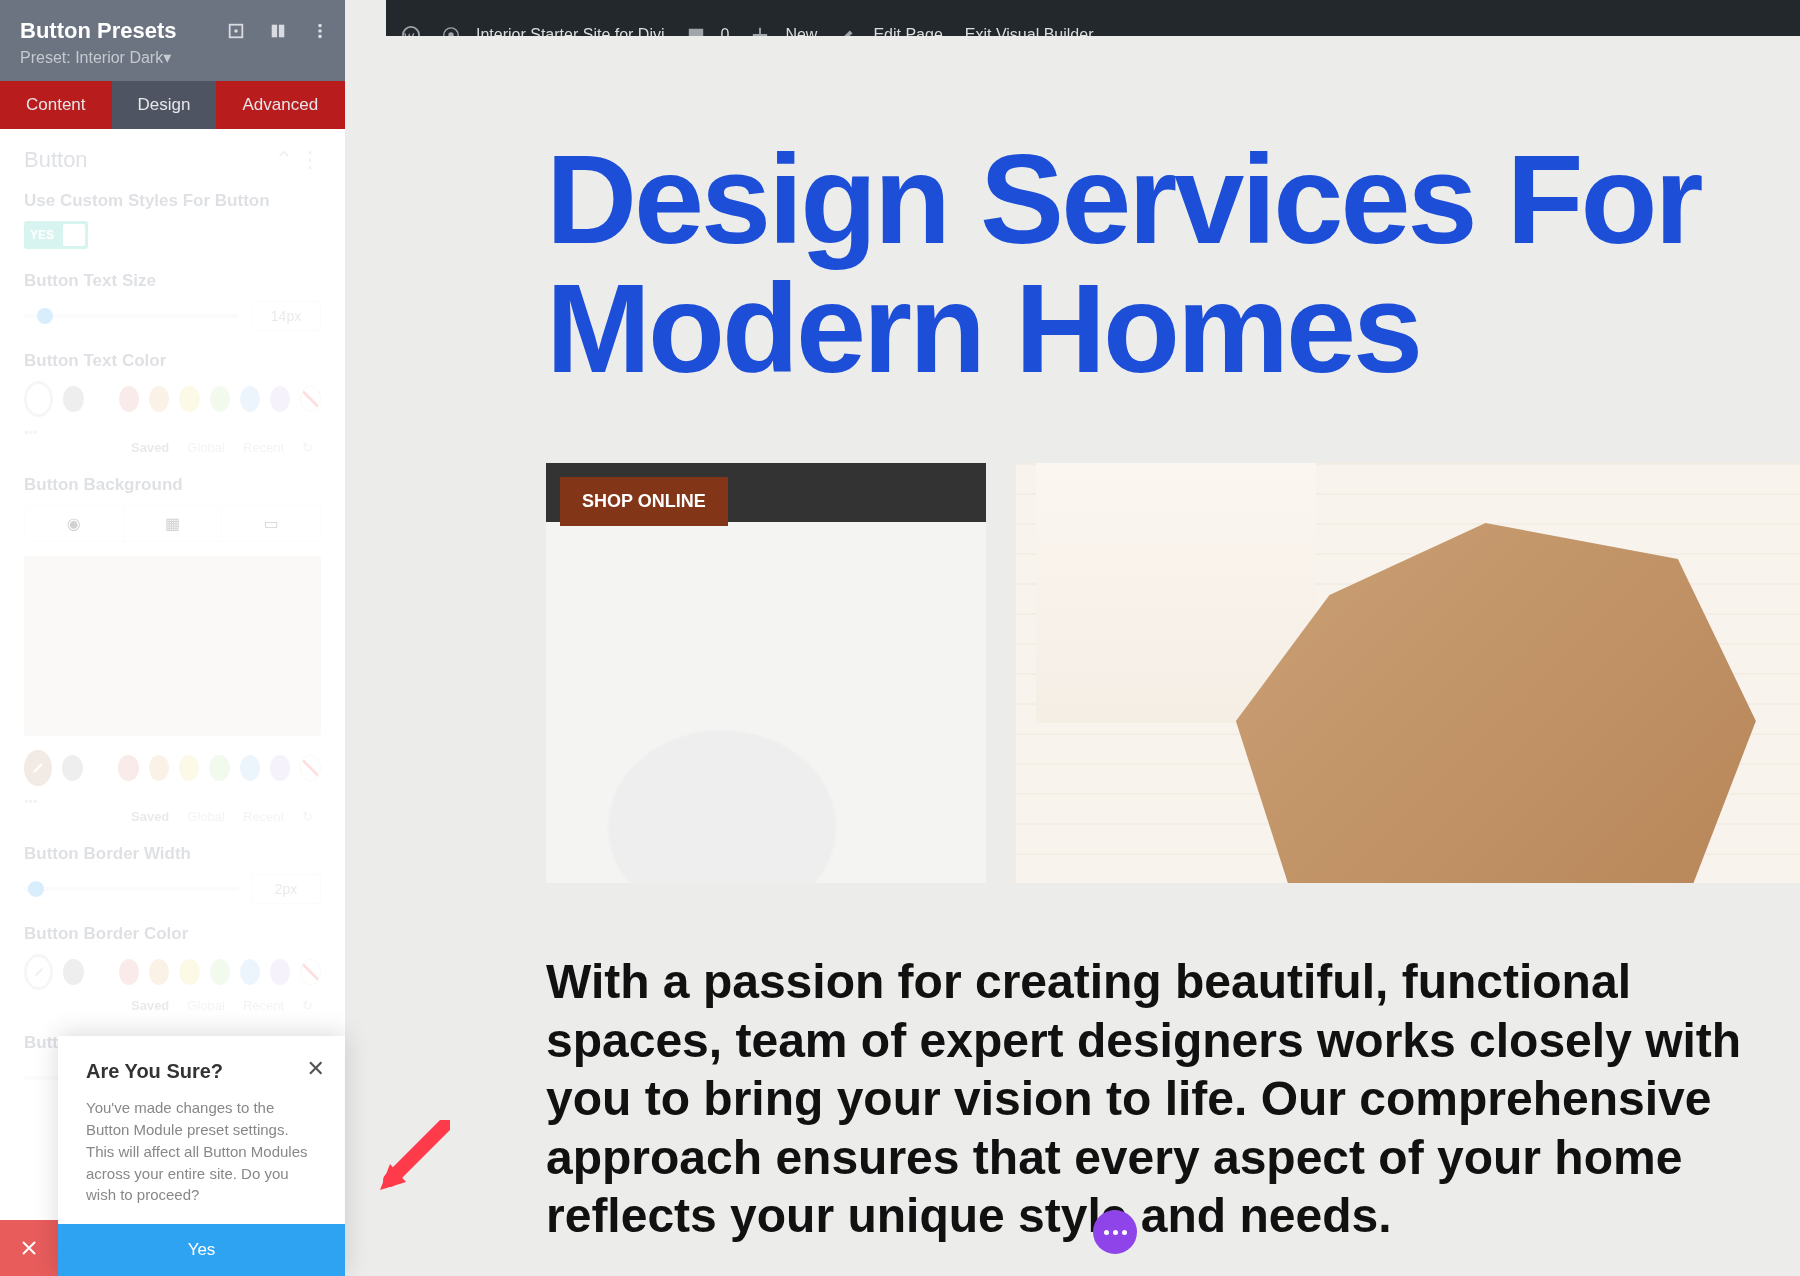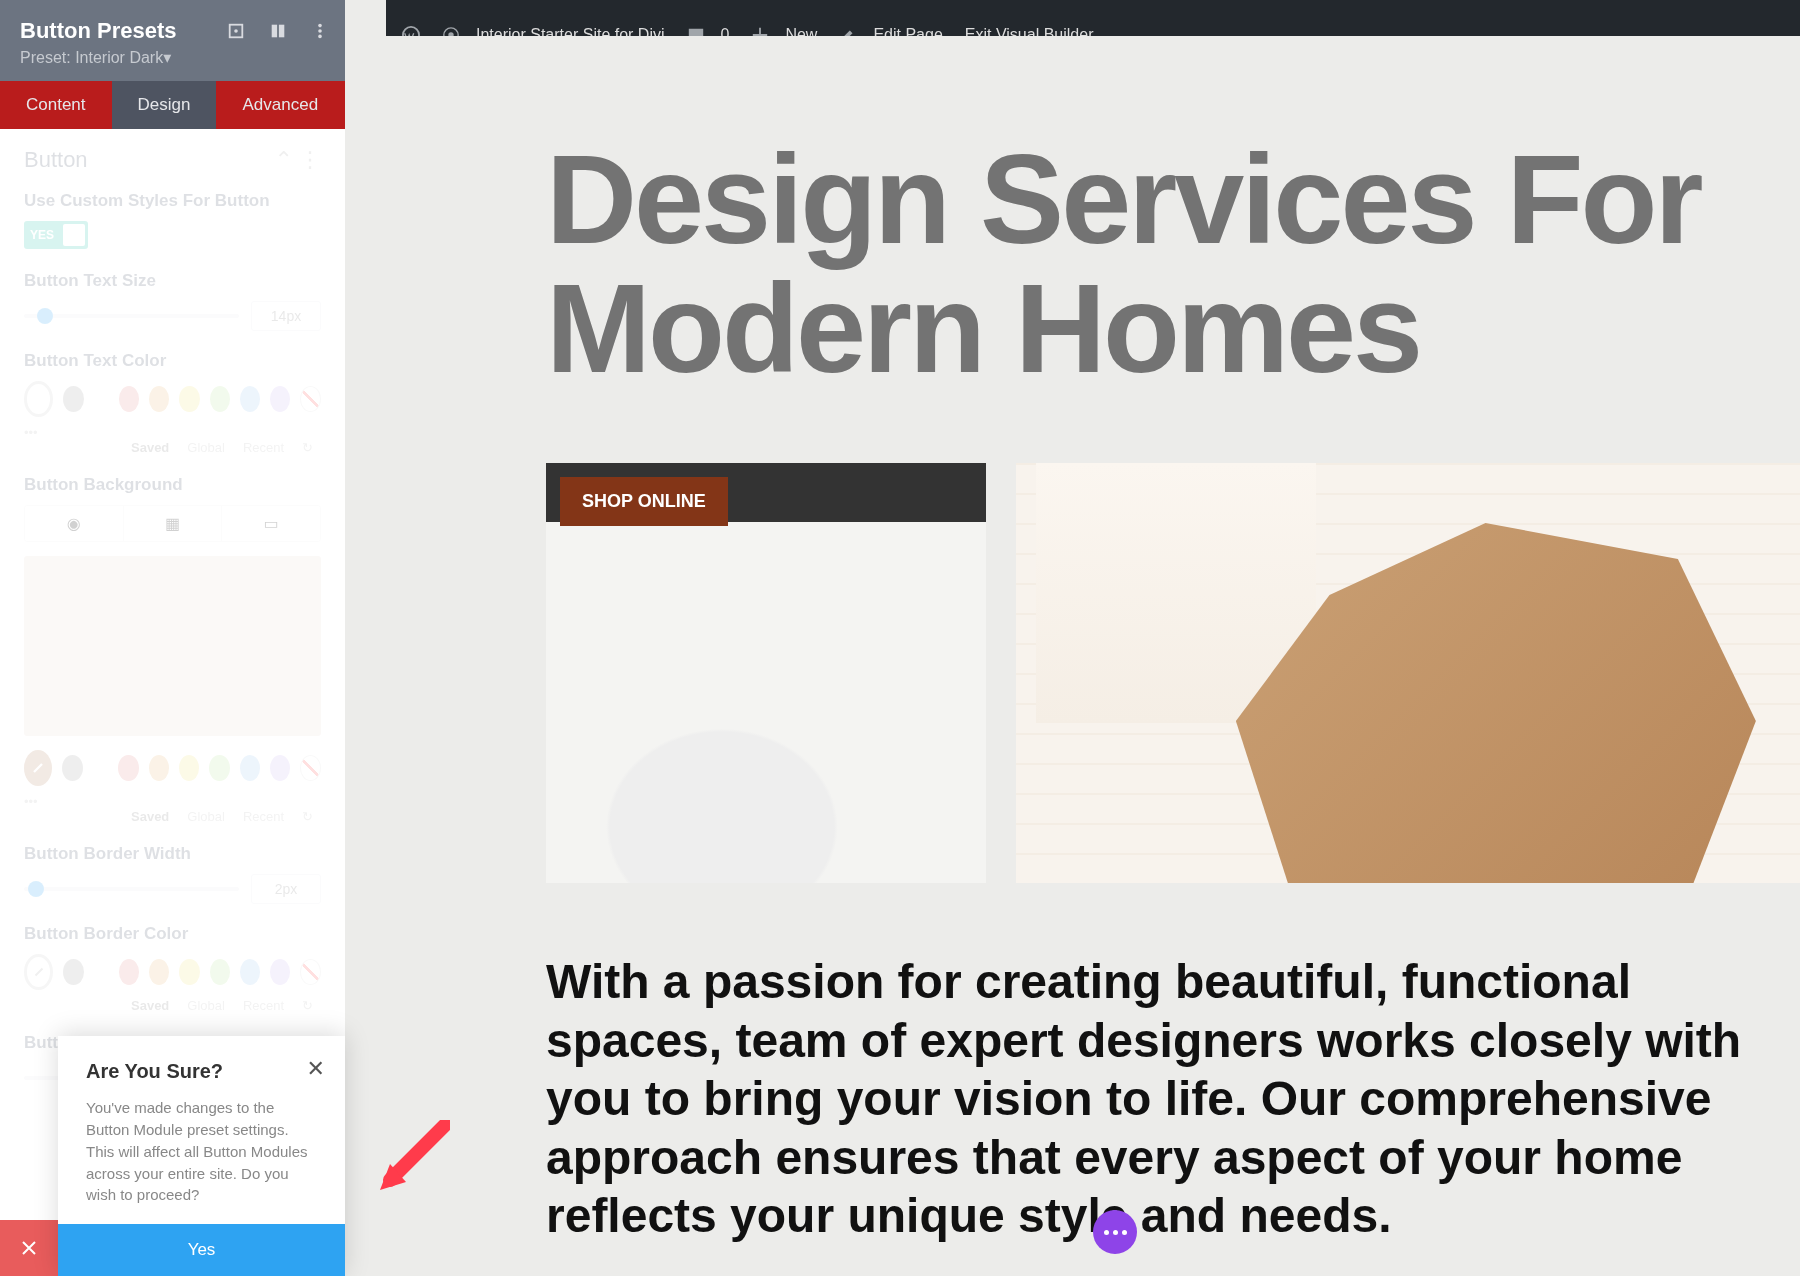--- a/index.html
+++ b/index.html
@@ -55,21 +55,21 @@
 .confirm-yes { flex:1; background:#2ea3f2; color:#fff; text-align:center; padding:16px; font-size:17px; cursor:pointer;}
 .bottom-strip { position:absolute; left:0; bottom:0; width:58px; height:56px; background:#e85c5c; z-index:4; display:flex; align-items:center; justify-content:center;}
 .bottom-strip svg{width:20px;height:20px;fill:#fff;}
 
 
 .arrow { position:absolute; left:370px; bottom:72px; z-index:20;}
 .arrow svg{ width:80px; height:80px; }
 
 
 .canvas { position:absolute; left:386px; top:36px; right:0; bottom:0; background:#ececea; padding: 100px 0 0 160px; overflow:hidden;}
-.hero-title { font-size:126px; font-weight:700; letter-spacing:-3px; line-height:1.02; color:#737373; margin-bottom:70px; }
+.hero-title { font-size:126px; font-weight:700; letter-spacing:-3px; line-height:1.02; color:#1d4ed8; margin-bottom:70px; }
 .images-row { display:flex; gap:30px; margin-bottom:70px;}
 .img-box { position:relative; background:#fff; }
 .img1 { width:460px; height:420px; background:linear-gradient(#333 0 14%, #f4f4f2 14% 100%); position:relative; overflow:hidden;}
 .img1::after{content:"";position:absolute;bottom:0;left:0;right:0;height:280px;background:radial-gradient(ellipse at 40% 80%, #eee 0 30%, transparent 31%),linear-gradient(#f4f4f2,#f4f4f2);}
 .img1 .sofa{position:absolute;bottom:30px;left:20px;width:420px;height:170px;background:#e9e9e7;border-radius:80px 80px 30px 30px;}
 .img1 .table{position:absolute;bottom:30px;left:280px;width:160px;height:30px;background:#f8f8f6;border-radius:50%;}
 .shop-btn { position:absolute; top:14px; left:14px; background:#833517; color:#fff; padding:14px 22px; font-size:18px; font-weight:700;}
 .img2 { width:820px; height:420px; background:linear-gradient(#f5f0ea,#f0e8dc); position:relative; overflow:hidden;}
 .img2 .brick{position:absolute;inset:0;background:repeating-linear-gradient(0deg,#f8f3ed 0 28px,#f4ede4 28px 30px);}
 .img2 .chair{position:absolute;bottom:0;left:220px;width:520px;height:360px;background:linear-gradient(135deg,#caa074,#b8875a);clip-path:polygon(10% 100%,0 55%,18% 20%,48% 0,85% 10%,100% 55%,88% 100%);}

